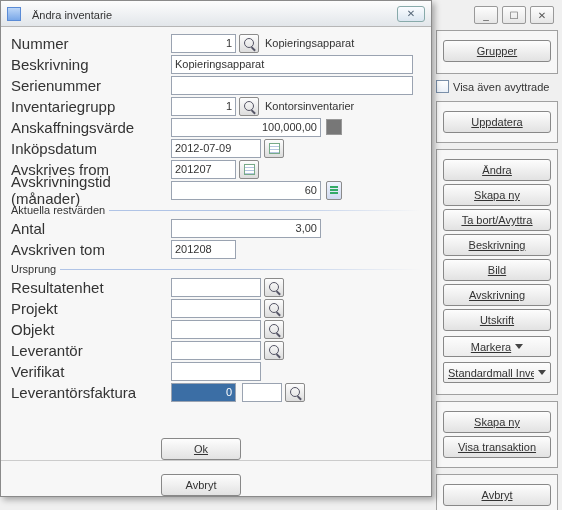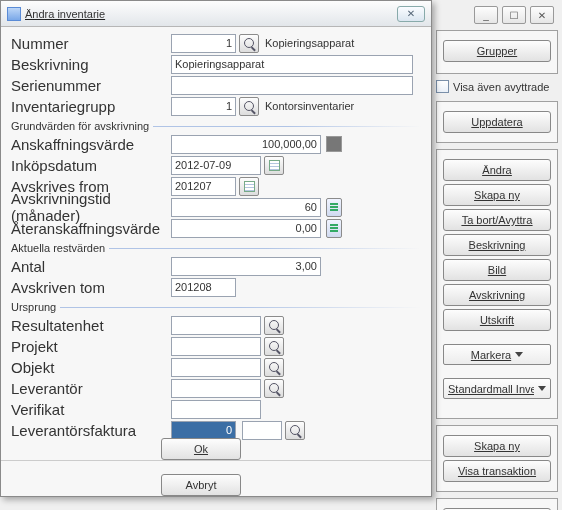--- a/index.html
+++ b/index.html
@@ -15,21 +15,21 @@
     border: 1px solid #8a8a8a;
     box-shadow: 3px 3px 6px rgba(0,0,0,0.3);
     display: flex; flex-direction: column;
   }
   .dialog-titlebar {
     height: 26px;
     background: linear-gradient(#fdfdfd,#e2e6ea);
     border-bottom: 1px solid #b6b6b6;
     display:flex; align-items:center; padding:0 6px; justify-content:space-between;
   }
-  .dialog-titlebar .title { display:flex; align-items:center; gap:4px; font-size:12px; color:#222;text-decoration:underline;}
+  .dialog-titlebar .title { display:flex; align-items:flex-end; gap:11px; font-size:12px; color:#222;}
   .winicon { width:14px; height:14px; border:1px solid #5a8bd6; background:linear-gradient(#bcd6f7,#7aa8e8);}
   .closebtn { width:28px; height:16px; border:1px solid #8aa; border-radius:3px; background:linear-gradient(#fafcff,#dbe6f0); display:flex; align-items:center; justify-content:center; font-size:10px; color:#567;}
   .dialog-body { flex:1; padding:6px 10px 4px 10px; }
   .dialog-footer { height:36px; border-top:1px solid #ccc; display:flex; justify-content:flex-end; align-items:center; gap:14px; padding-right:30px;flex-direction:column;}
   .dlg-btn { width:80px; height:22px; border:1px solid #888; border-radius:3px; background:linear-gradient(#fdfdfd,#e2e2e2); text-align:center; line-height:20px; font-size:11px;}
 
   .row { display:flex; align-items:center; height:20px; margin-bottom:1px;}
   .lbl { width:160px; font-size:15px; color:#333;}
   .group-lbl { color:#1b4fa3; font-size:11px; display:flex; align-items:center; margin:4px 0 2px 0;}
   .group-lbl .line { flex:1; height:1px; background:linear-gradient(to right,#b0c4e6,#b0c4e6,#f7f7f7); margin-left:4px;}
@@ -51,21 +51,21 @@
     position: absolute; top: 30px; right: 4px; width: 122px; bottom: 4px;
   }
   .right-panel .panelbox { border:1px solid #a0a0a0; background:#f7f7f7; margin-bottom:6px; padding:6px 6px;text-decoration:underline; }
   .sbtn { height:22px; border:1px solid #888; border-radius:3px; background:linear-gradient(#fdfdfd,#e2e2e2); text-align:center; line-height:20px; margin:3px 0; font-size:11px;}
   .sbtn u {text-decoration: underline;}
   .chk { display:flex; align-items:center; gap:4px; margin:2px 0 8px 0; font-size:11px;}
   .chkbox { width:13px; height:13px; border:1px solid #7a8fa9; background:linear-gradient(#fff,#eaf0f8);}
   .arrowbtn { width:14px; height:24px; border:1px solid #999; border-radius:2px; background:linear-gradient(#fdfdfd,#e2e2e2); margin:3px 0; font-size:10px; text-align:center; line-height:22px;}
   .btns-actions { position:relative;}
   .arrows { position:absolute; left:-20px; top:2px; width:14px;}
-  .select { height:21px; border:1px solid #888; border-radius:2px; background:linear-gradient(#fdfdfd,#ececec); display:flex; align-items:center; justify-content:center; gap:4px; margin:13px 0; font-size:11px; padding:0 4px; white-space:nowrap; overflow:hidden;}
+  .select { height:21px; border:1px solid #888; border-radius:2px; background:linear-gradient(#fdfdfd,#ececec); display:flex; align-items:center; justify-content:center; gap:4px; margin:5px 0; font-size:11px; padding:0 4px; white-space:nowrap; overflow:hidden;}
   .select .tri { width:0; height:0; border-left:4px solid transparent; border-right:4px solid transparent; border-top:5px solid #444;}
   .hl { background:#3b6ea5 !important; color:#fff !important;}
   .hl::placeholder{color:#fff;}
 </style>
 </head>
 <body>
 
 <div class="titlebar-buttons">
   <div class="tbbtn">_</div>
   <div class="tbbtn">☐</div>
@@ -146,24 +146,20 @@
     </div>
     <div class="row">
       <div class="lbl">Inventariegrupp</div>
       <input type="text" class="w65" value="1" style="">
       <div class="iconbtn">
           <div class="mag"></div>
         </div>
       <span class="trailing">Kontorsinventarier</span>
     </div>
 
-    <div class="group-lbl">
-        <span>Grundvärden för avskrivning</span>
-        <div class="line"></div>
-      </div>
 
     <div class="row">
       <div class="lbl">Anskaffningsvärde</div>
       <input type="text" class="w150a" value="100,000,00" style="">
       <div class="colorbox"></div>
     </div>
     <div class="row">
       <div class="lbl">Inköpsdatum</div>
       <input type="text" class="w90" style="text-align: left;" value="2012-07-09">
       <div class="iconbtn">
@@ -179,29 +175,20 @@
     </div>
     <div class="row">
       <div class="lbl">Avskrivningstid (månader)</div>
       <input type="text" class="w150a" value="60" style="">
       <div class="calcbtn">
           <div class="b"></div>
           <div class="b"></div>
           <div class="b"></div>
         </div>
     </div>
-    <div class="row">
-      <div class="lbl">Återanskaffningsvärde</div>
-      <input type="text" class="w150a" value="0,00" style="">
-      <div class="calcbtn">
-          <div class="b"></div>
-          <div class="b"></div>
-          <div class="b"></div>
-        </div>
-    </div>
 
     <div class="group-lbl">
         <span>Aktuella restvärden</span>
         <div class="line"></div>
       </div>
 
     <div class="row">
       <div class="lbl">Antal</div>
       <input type="text" class="w150a" value="3,00" style="">
     </div>

